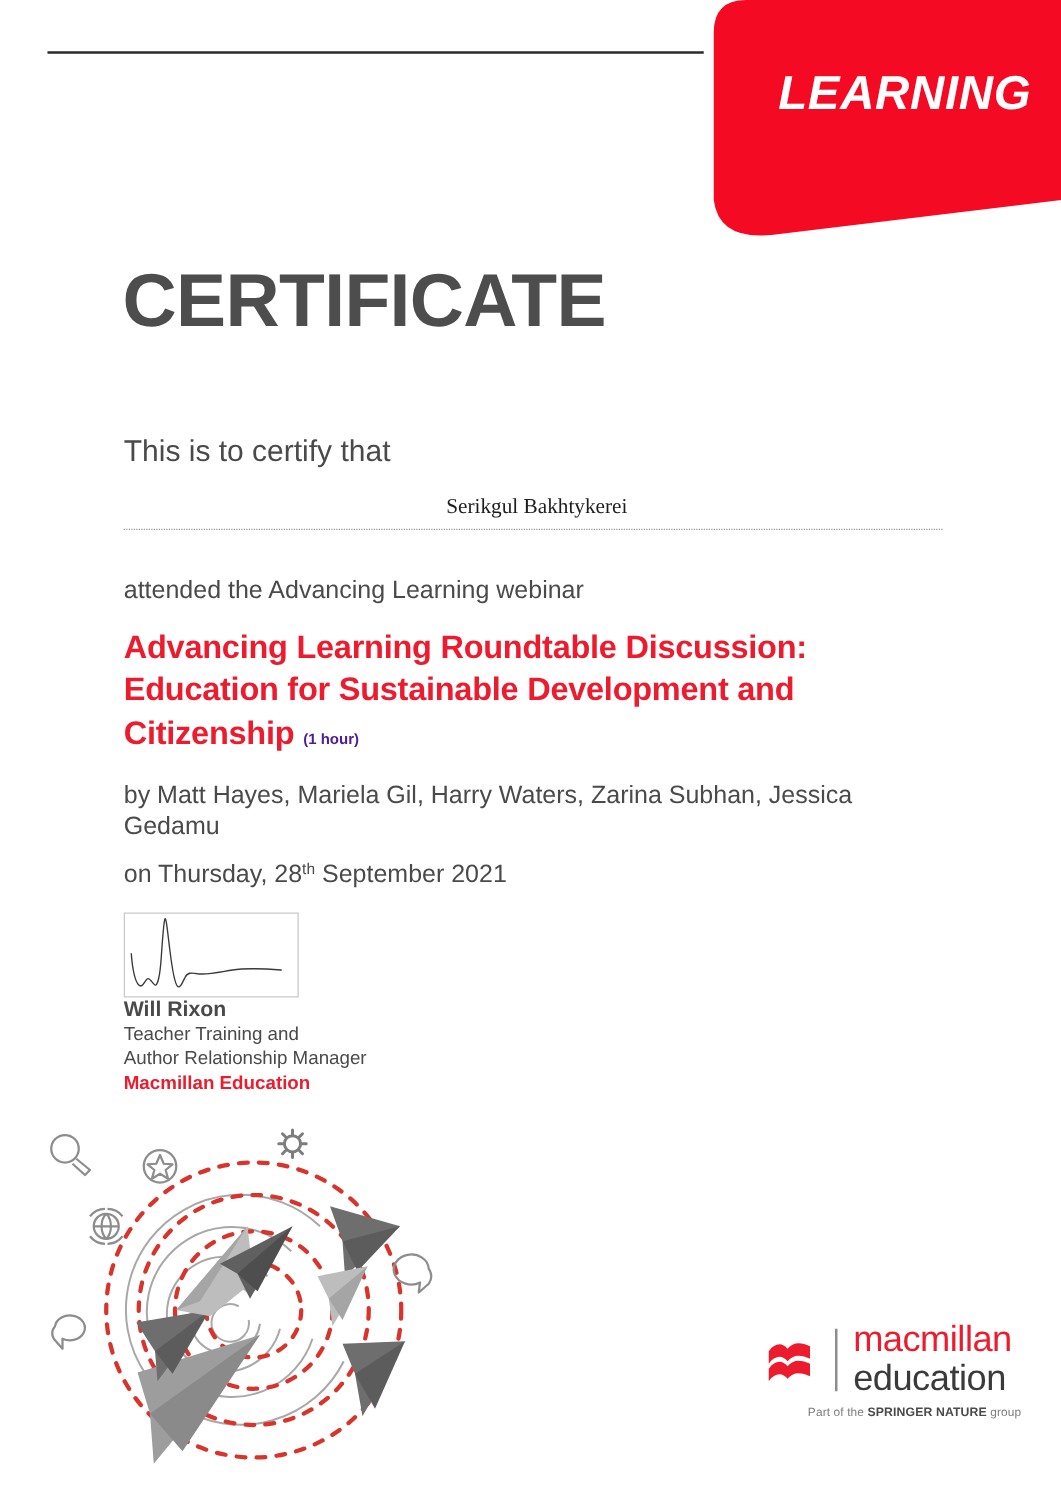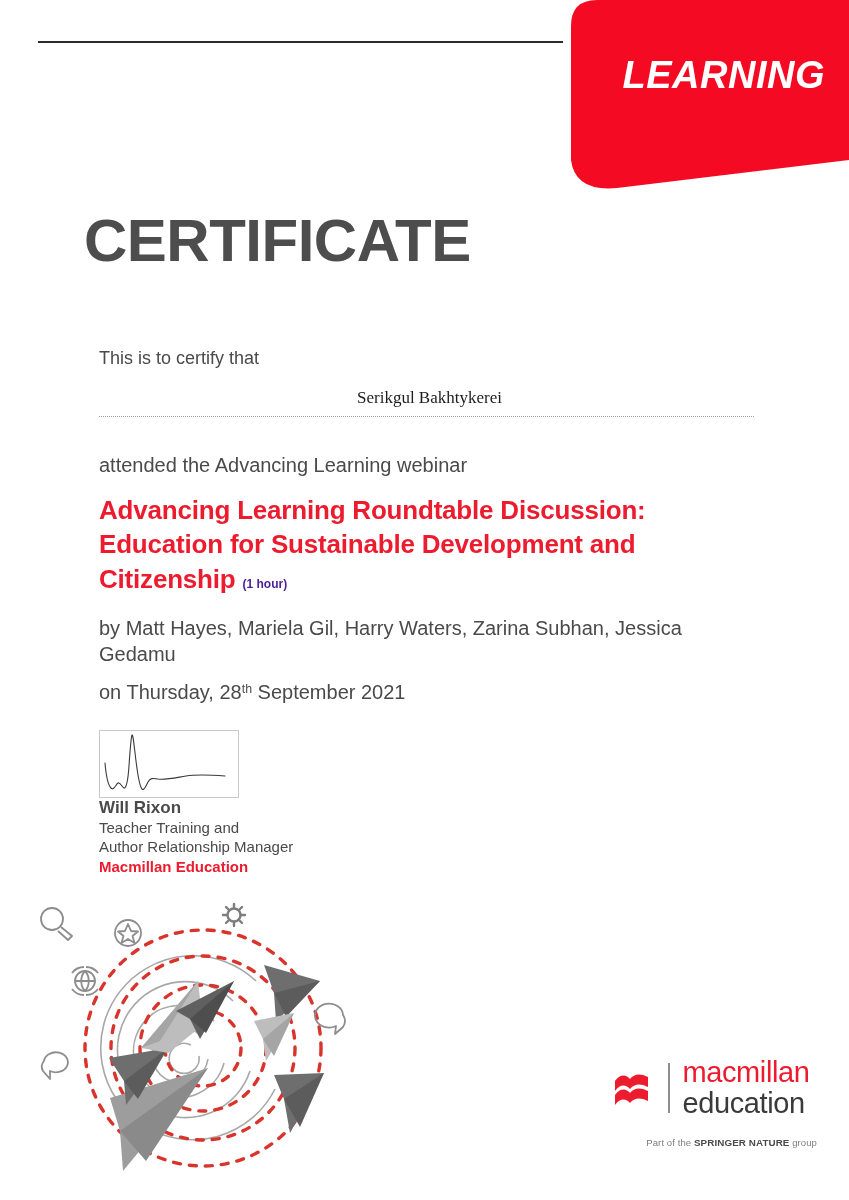--- a/index.html
+++ b/index.html
@@ -70,39 +70,39 @@
   }
   .banner-line3 {
     top: 99px;
     font-size: 24px;
     color: #5a1414;
   }
 
   
   .cert-title {
     position: absolute;
-    left: 84px;
+    left: 98px;
     top: 211px;
     font-size: 60px;
     font-weight: bold;
     color: #4d4d4d;
     letter-spacing: -0.5px;
     line-height: 1;
   }
 
   
   .body-block {
     position: absolute;
     left: 99px;
     top: 348px;
     width: 655px;
   }
 
   .lead-line {
-    font-size: 18px;
+    font-size: 24px;
     color: #4a4a4a;
     line-height: 1.2;
   }
 
   .recipient-wrap {
     margin-top: 18px;
     height: 30px;
     position: relative;
   }
   .recipient-name {
@@ -233,21 +233,21 @@
     letter-spacing: -0.4px;
     line-height: 1.02;
   }
   .logo-education {
     font-size: 29px;
     color: #3a3a3a;
     letter-spacing: -0.4px;
     line-height: 1.04;
   }
   .logo-tagline {
-    margin-top: 19px;
+    margin-top: 7px;
     text-align: right;
     font-size: 9.5px;
     color: #7d7d7d;
     letter-spacing: 0.1px;
     white-space: nowrap;
   }
   .logo-tagline b {
     color: #4a4a4a;
     font-size: 9.8px;
     letter-spacing: 0.1px;

